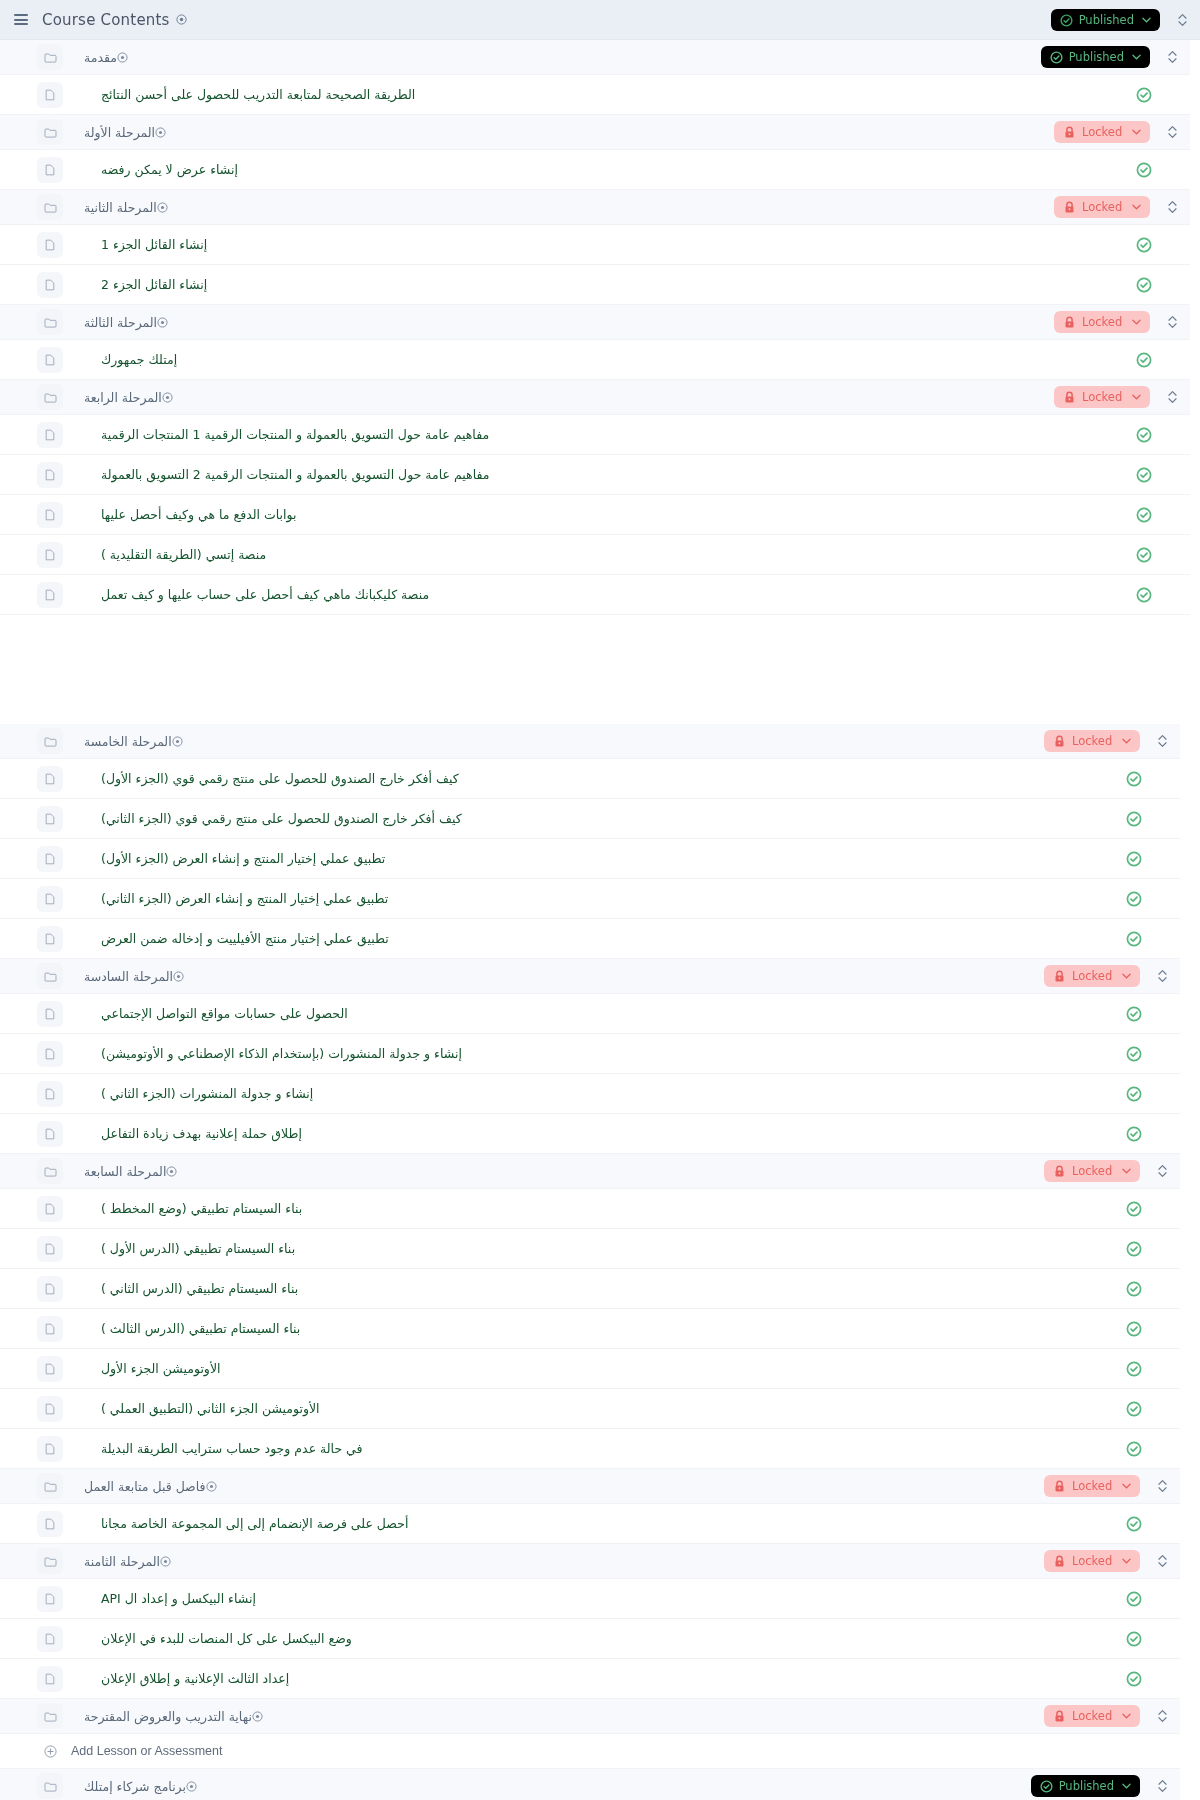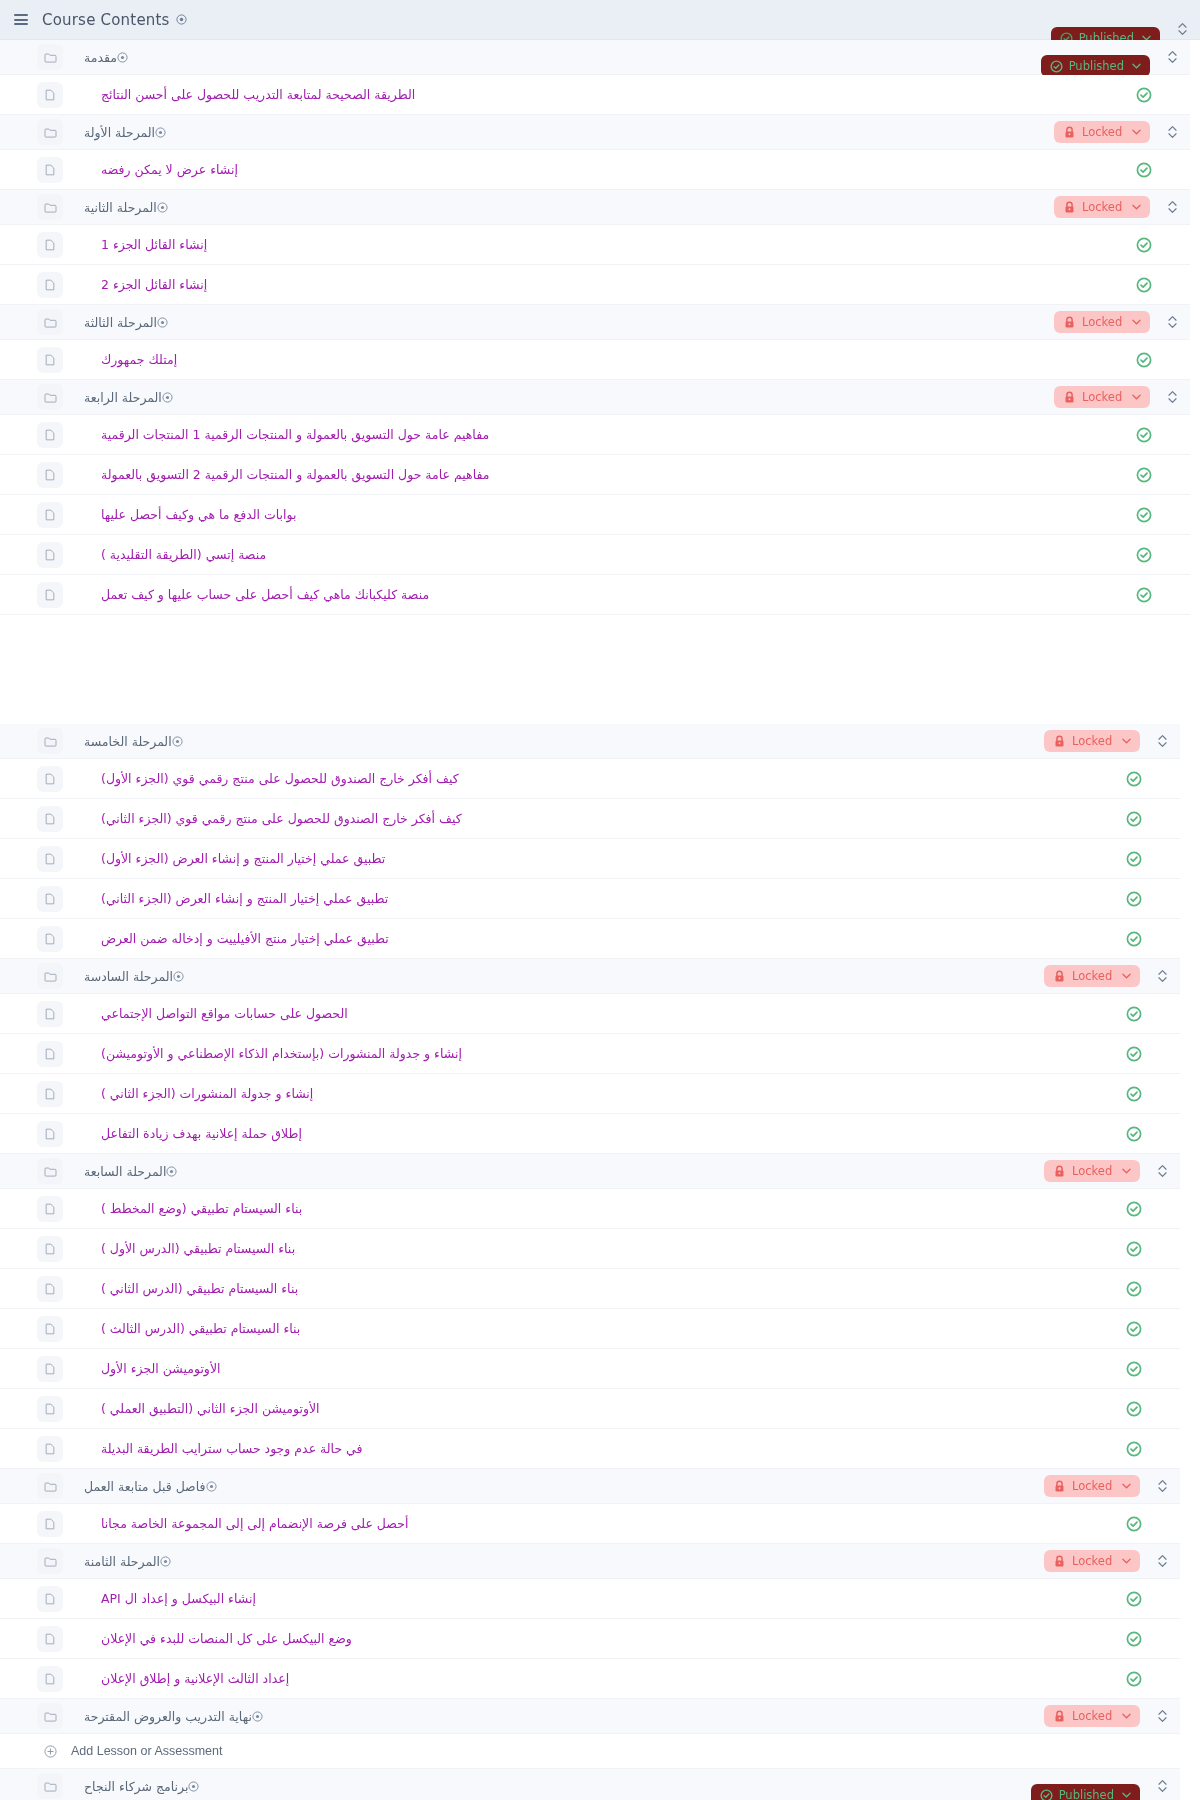--- a/index.html
+++ b/index.html
@@ -68,36 +68,36 @@
   .row.section .chip { margin-left: 37px; }
   .row.lesson  .chip { margin-left: 37px; background: #f4f6fa; }
 
   .label-wrap { display: flex; align-items: center; }
   .row.section .label-wrap { margin-left: 21px; }
   .row.lesson  .label-wrap { margin-left: 38px; }
 
   .ar-label {
     font-family: "DejaVu Sans", sans-serif;
     direction: rtl; unicode-bidi: embed;
-    font-size: 12.5px; color: #a21caf; white-space: nowrap;
+    font-size: 12.5px; color: #14532d; white-space: nowrap;
   }
   .row.section .ar-label { color: #5a6879; font-size: 12.5px; }
   .row.section .target-icon { margin-right: 5px; margin-left: 0; }
 
   
   .row-right { display: flex; align-items: center; flex: 0 0 auto; padding-right: 10px; }
 
   .badge {
     display: inline-flex; align-items: center; gap: 6px;
     height: 22px; border-radius: 6px; padding: 0 9px;
     font-size: 11.5px; font-family: "DejaVu Sans", sans-serif;
     min-width: 96px; justify-content: flex-start;
   }
   .badge .b-text { flex: 1 1 auto; }
-  .badge.published { background: #7f1d1d; color: #57b77f; margin-top: 18px; }
+  .badge.published { background: #000000; color: #57b77f; }
   .badge.locked    { background: #fdc6c6; color: #e8615f; }
   .badge .caret { margin-left: 2px; }
 
   .sorter {
     width: 16px; height: 22px; margin-left: 14px;
     display: inline-flex; flex-direction: column; align-items: center; justify-content: center; gap: 2px;
   }
   .check-wrap { width: 20px; height: 20px; display: inline-flex; align-items: center; justify-content: center; }
 
   .lesson-right { padding-right: 36px; }
@@ -1163,21 +1163,21 @@
        </div>
       </div>
       <div class="row section">
         <div class="row-left">
          <span class="chip">
             <svg width="13" height="11" viewBox="0 0 14 12">
     <path d="M1 3.2 A1 1 0 0 1 2 2.2 H5.2 L6.4 3.6 H12 A1 1 0 0 1 13 4.6 V10 A1 1 0 0 1 12 11 H2 A1 1 0 0 1 1 10 Z" fill="none" stroke="#9aa6b8" stroke-width="1"></path>
             </svg>
           </span>
          <span class="label-wrap">
-           <span class="ar-label">برنامج شركاء النجاح</span>
+           <span class="ar-label">برنامج شركاء إمتلك</span>
            <span class="target-icon">
               <svg width="11" height="11" viewBox="0 0 12 12">
     <circle cx="6" cy="6" r="5" fill="none" stroke="#7d8a9c" stroke-width="1"></circle>
     <circle cx="6" cy="6" r="1.7" fill="#7d8a9c"></circle>
               </svg>
             </span>
          </span>
        </div>
        <div class="row-right">
          <span class="badge published">

